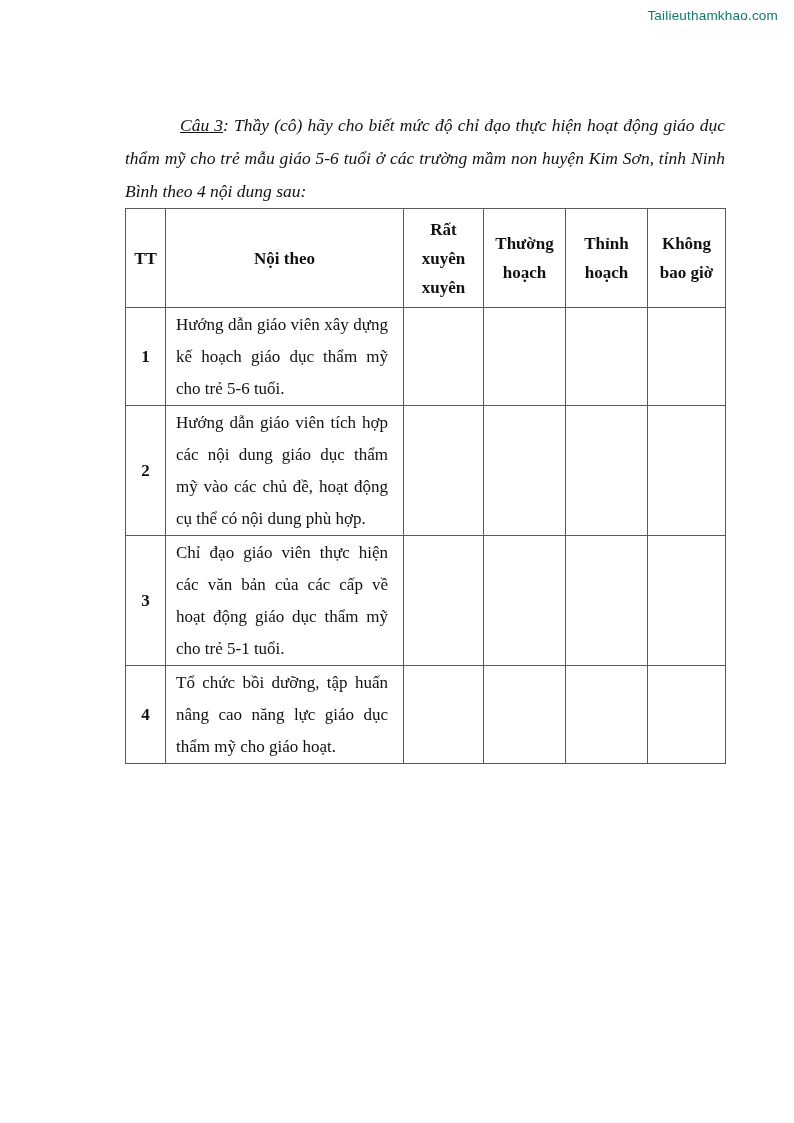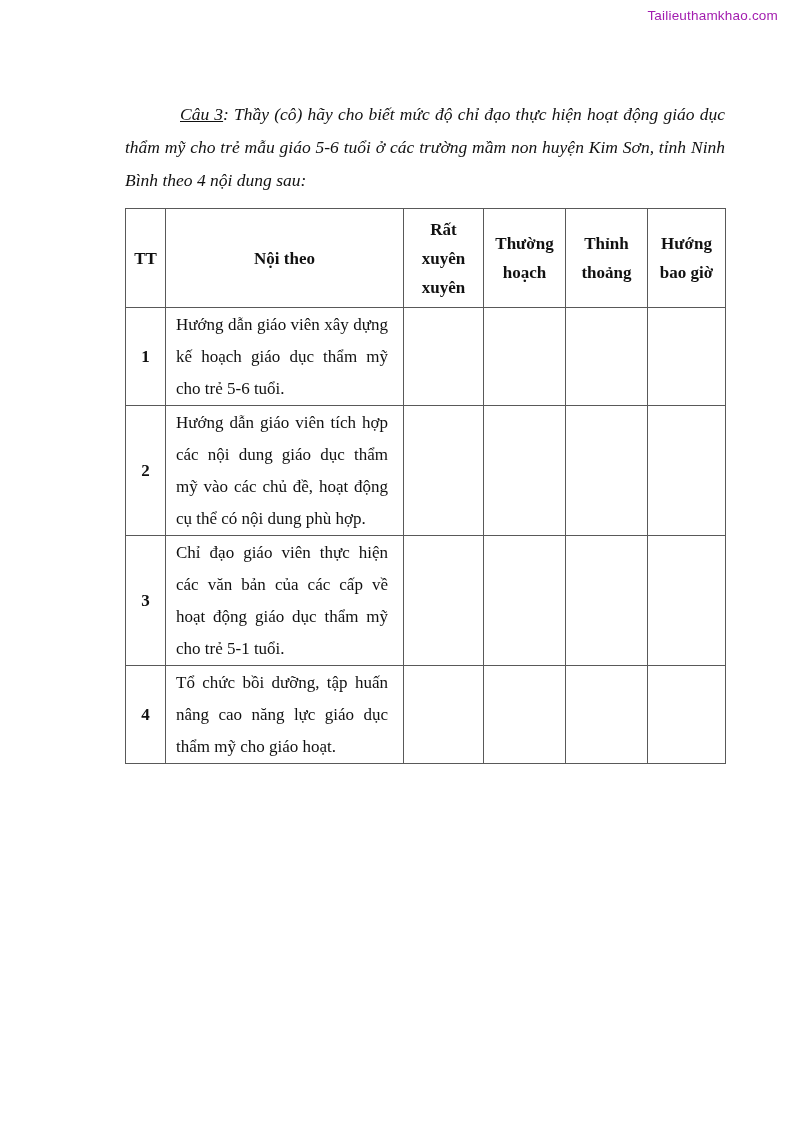--- a/index.html
+++ b/index.html
@@ -12,29 +12,29 @@
     color: #111111;
     overflow: hidden;
   }
 
   .watermark {
     position: absolute;
     top: 8px;
     right: 16px;
     font-family: "Liberation Sans", "DejaVu Sans", sans-serif;
     font-size: 13.5px;
-    color: #a21caf;
+    color: #0f766e;
     text-shadow: 1px 1px 0 #ffffff;
     letter-spacing: 0.2px;
   }
 
   .question {
     position: absolute;
     left: 125px;
-    top: 98px;
+    top: 109px;
     width: 600px;
     font-style: italic;
     font-size: 17.5px;
     line-height: 33px;
     text-align: justify;
     text-indent: 55px;
   }
   .question .q-label { text-decoration: underline; }
 
   table.survey {
@@ -91,22 +91,22 @@
     <col style="width:82px">
     <col style="width:82px">
     <col style="width:78px">
   </colgroup>
   <tbody>
     <tr class="hdr">
       <th>TT</th>
       <th>Nội theo</th>
       <th>Rất xuyên xuyên</th>
       <th>Thường hoạch</th>
-      <th>Thỉnh thoảng</th>
-      <th>Hướng bao giờ</th>
+      <th>Thỉnh hoạch</th>
+      <th>Không bao giờ</th>
     </tr>
 
     <tr class="r1">
       <td class="num">1</td>
       <td class="content">Hướng dẫn giáo viên xây dựng kế hoạch giáo dục thẩm mỹ cho trẻ 5-6 tuổi.</td>
       <td class="answer"></td>
       <td class="answer"></td>
       <td class="answer"></td>
       <td class="answer"></td>
     </tr>

